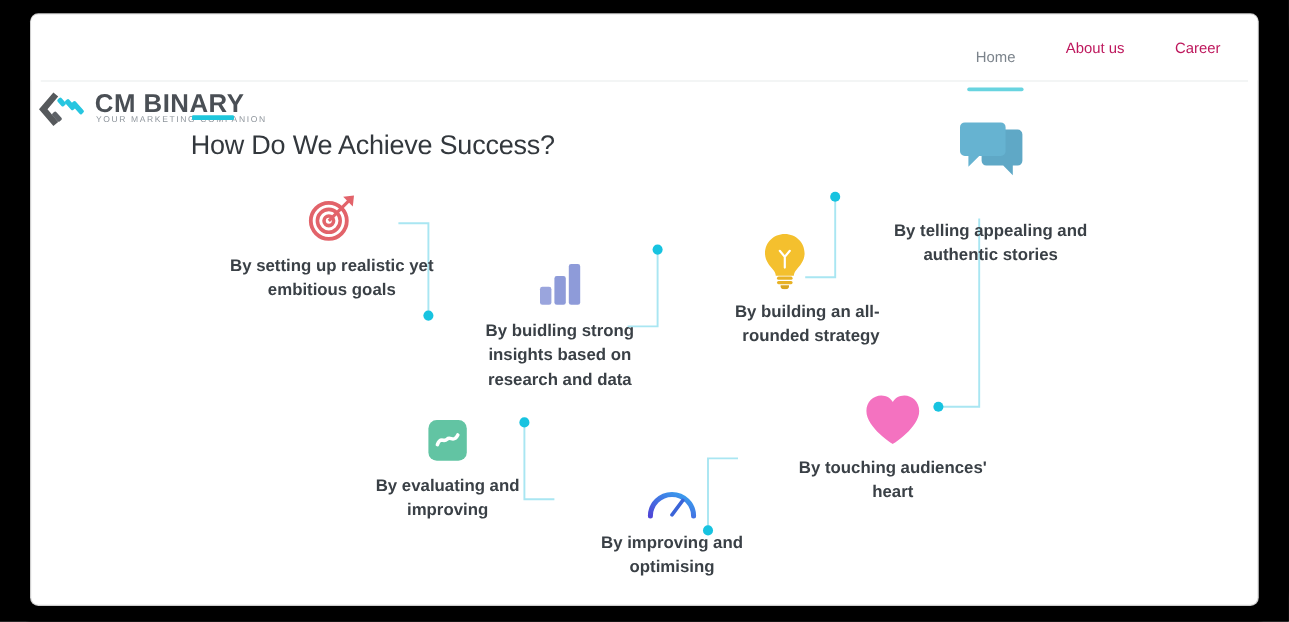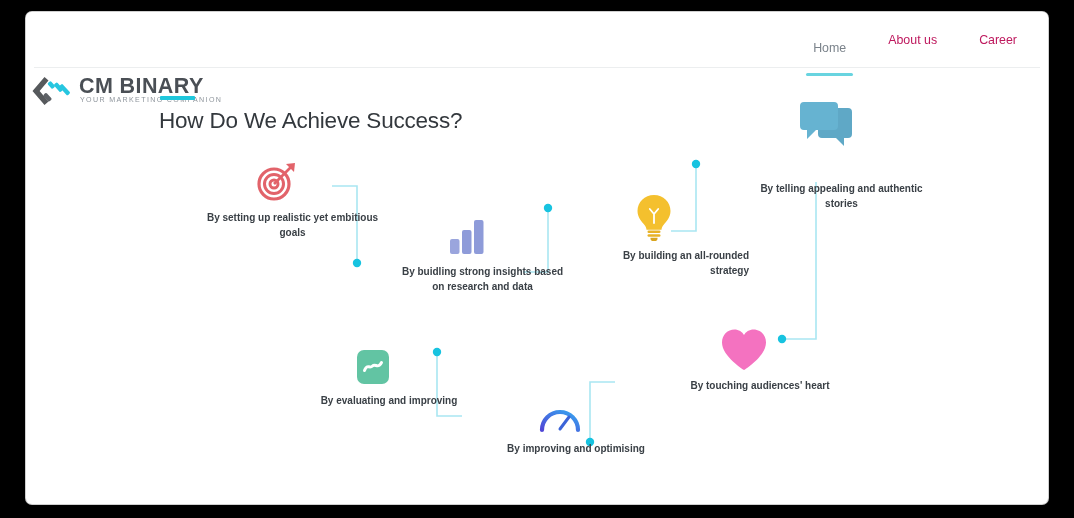--- a/index.html
+++ b/index.html
@@ -78,23 +78,23 @@
     color:#33383d; white-space:nowrap;
   }
 
   
   #diagram { position:absolute; left:0; top:0; width:100%; height:100%; }
   #wires { position:absolute; left:0; top:0; width:1022px; height:492px; pointer-events:none; }
 
   .node { position:absolute; }
   .node .icon { position:absolute; left:50%; transform:translateX(-50%); top:0; }
   .node .caption {
-    position:absolute; left:16px; top:0; width:100%;
+    position:absolute; left:0; top:0; width:100%;
     text-align:center;
-    font-size:10px; font-weight:bold; line-height:1.45;
+    font-size:14px; font-weight:bold; line-height:1.45;
     color:#3a4046;
   }
 </style>
 </head>
 <body>
 
 <div id="frame">
 <div id="page">
 
   <div id="header">

